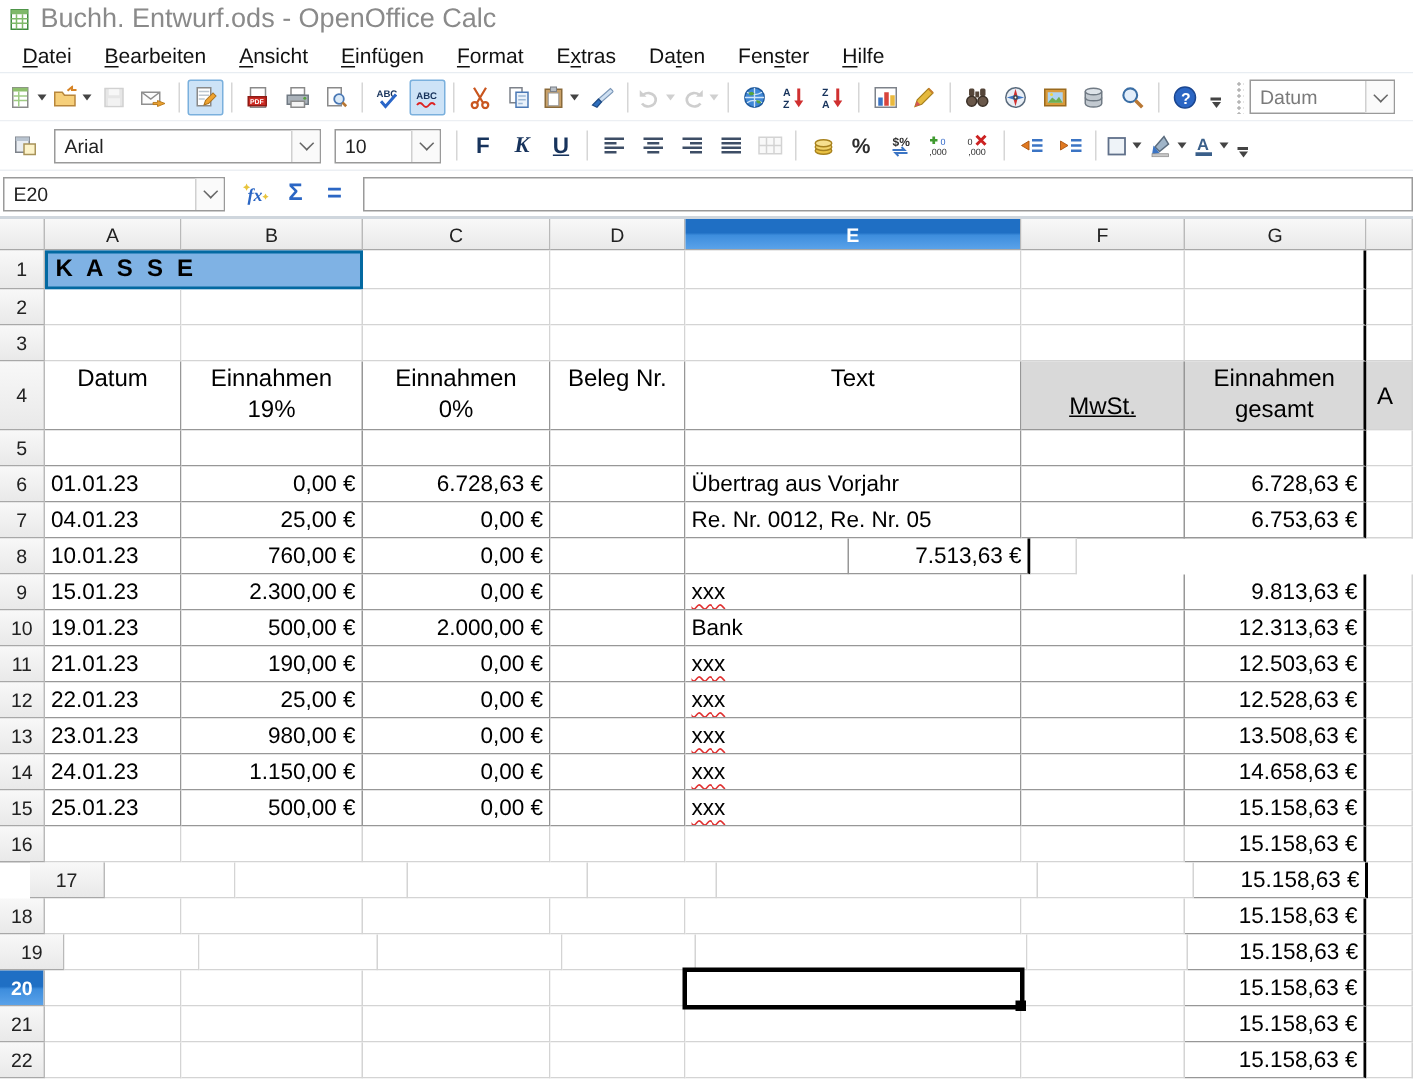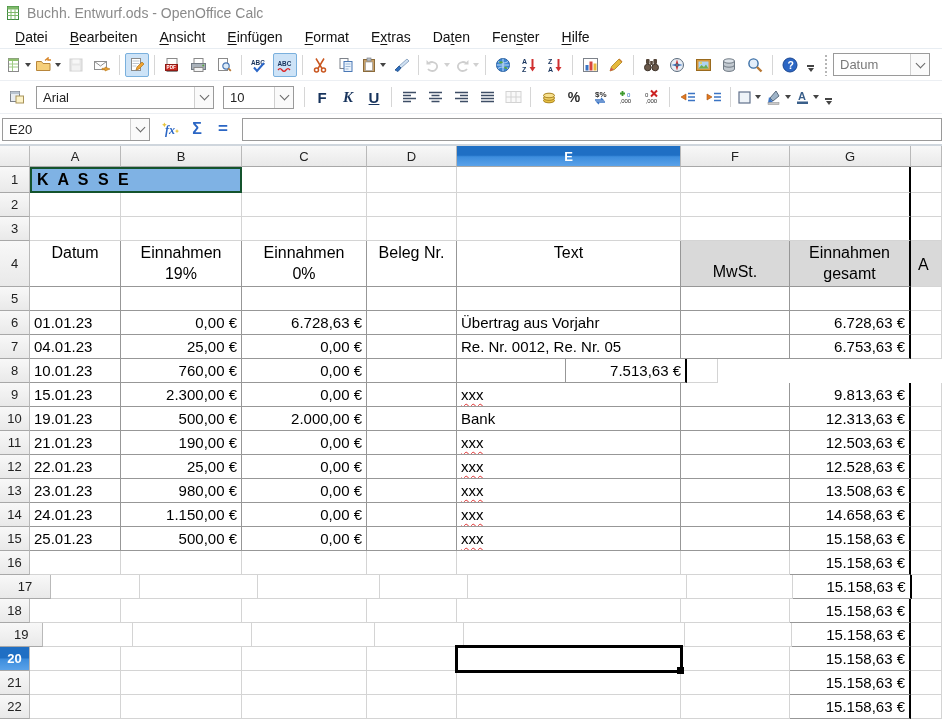--- a/index.html
+++ b/index.html
@@ -1,19 +1,19 @@
 <!DOCTYPE html>
 <html lang="de"><head>
 <meta charset="utf-8">
 <style>
   * { margin:0; padding:0; box-sizing:border-box; }
   html,body { width:942px; height:720px; overflow:hidden; background:#fff;
     font-family:"Liberation Sans", sans-serif; }
   .titlebar { height:25px; display:flex; align-items:center; padding-left:5px; background:#fff; }
-  .titlebar .ttext { font-size:14px; color:#8a8a8a; margin-left:6px; }
+  .titlebar .ttext { font-size:18px; color:#8a8a8a; margin-left:6px; }
   .menubar { height:24px; display:flex; align-items:center; padding-left:4px; background:#fff;
     border-bottom:1px solid #e8edf2; }
   .menu-item { padding:3px 11px; font-size:14px; color:#111; cursor:default; }
   .menu-item u { text-decoration:underline; text-underline-offset:2px; }
 
   .toolbar { display:flex; align-items:center; background:#fff; }
   .tb-std { height:32px; padding-left:4px; border-bottom:1px solid #eceff3; }
   .tb-fmt { height:33px; padding-left:4px; border-bottom:1px solid #eceff3; }
   .tbtn { min-width:24px; height:24px; display:flex; align-items:center; justify-content:center;
     border:1px solid transparent; border-radius:2px; margin:0 1px; }
@@ -53,23 +53,23 @@
     color:#fff; font-weight:bold; }
   .cell { border-right:1px solid #d4d4d4; border-bottom:1px solid #d4d4d4; background:#fff;
     font-size:15px; color:#000; display:flex; align-items:center; overflow:hidden; white-space:pre; }
   .cell.tb { border-color:#979797; }
   .cell.bR2 { border-right:2px solid #000; }
   .cell.aR { justify-content:flex-end; padding-right:4px; }
   .cell.aL { padding-left:4px; }
   .cell.gray { background:#d9d9d9; }
   .cell.hdr4 { font-size:16px; line-height:21px; justify-content:center; text-align:center;
     white-space:pre-line; align-items:flex-start; padding-top:1px; }
-  .cell.hdr4.vc { align-items:center; padding-top:16px; }
+  .cell.hdr4.vc { align-items:center; padding-top:16px;text-decoration:underline; }
   .cell.hdr4.clip { justify-content:flex-start; padding-left:7px; align-items:center; }
-  .cell.kasse { background:#7fb2e4; border:2px solid #14532d; font-weight:bold; font-size:16px;
+  .cell.kasse { background:#7fb2e4; border:2px solid #0369a1; font-weight:bold; font-size:16px;
     letter-spacing:2.5px; padding-left:5px; white-space:pre; }
   .spelltxt { text-decoration:underline; text-decoration-style:wavy; text-decoration-color:#e03030;
     text-decoration-thickness:1px; text-underline-offset:3px; }
   .indent { padding-left:14px; }
   .sel-overlay { position:absolute; border:3px solid #000; background:transparent; }
   .sel-handle { position:absolute; right:-4px; bottom:-4px; width:7px; height:7px; background:#000; }
 </style>
 </head>
 <body>
 
@@ -647,21 +647,21 @@
       <div class="cell" style="width: 91px; height: 24px;"></div>
       <div class="cell" style="width: 121px; height: 24px;"></div>
       <div class="cell" style="width: 125px; height: 24px;"></div>
       <div class="cell" style="width: 90px; height: 24px;"></div>
       <div class="cell" style="width: 224px; height: 24px;"></div>
       <div class="cell" style="width: 109px; height: 24px;"></div>
       <div class="cell tb bR2 aR" style="width: 121px; height: 24px;">15.158,63 €</div>
       <div class="cell" style="width: 31px; height: 24px;"></div>
     </div>
     <div class="srow">
-      <div class="rowhdr" style="width: 52px; height: 24px;">17</div>
+      <div class="rowhdr" style="width: 52px; height: 24px; margin-left: 20px;">17</div>
       <div class="cell" style="width: 91px; height: 24px;"></div>
       <div class="cell" style="width: 121px; height: 24px;"></div>
       <div class="cell" style="width: 125px; height: 24px;"></div>
       <div class="cell" style="width: 90px; height: 24px;"></div>
       <div class="cell" style="width: 224px; height: 24px;"></div>
       <div class="cell" style="width: 109px; height: 24px;"></div>
       <div class="cell tb bR2 aR" style="width: 121px; height: 24px;">15.158,63 €</div>
       <div class="cell" style="width: 31px; height: 24px;"></div>
     </div>
     <div class="srow">

